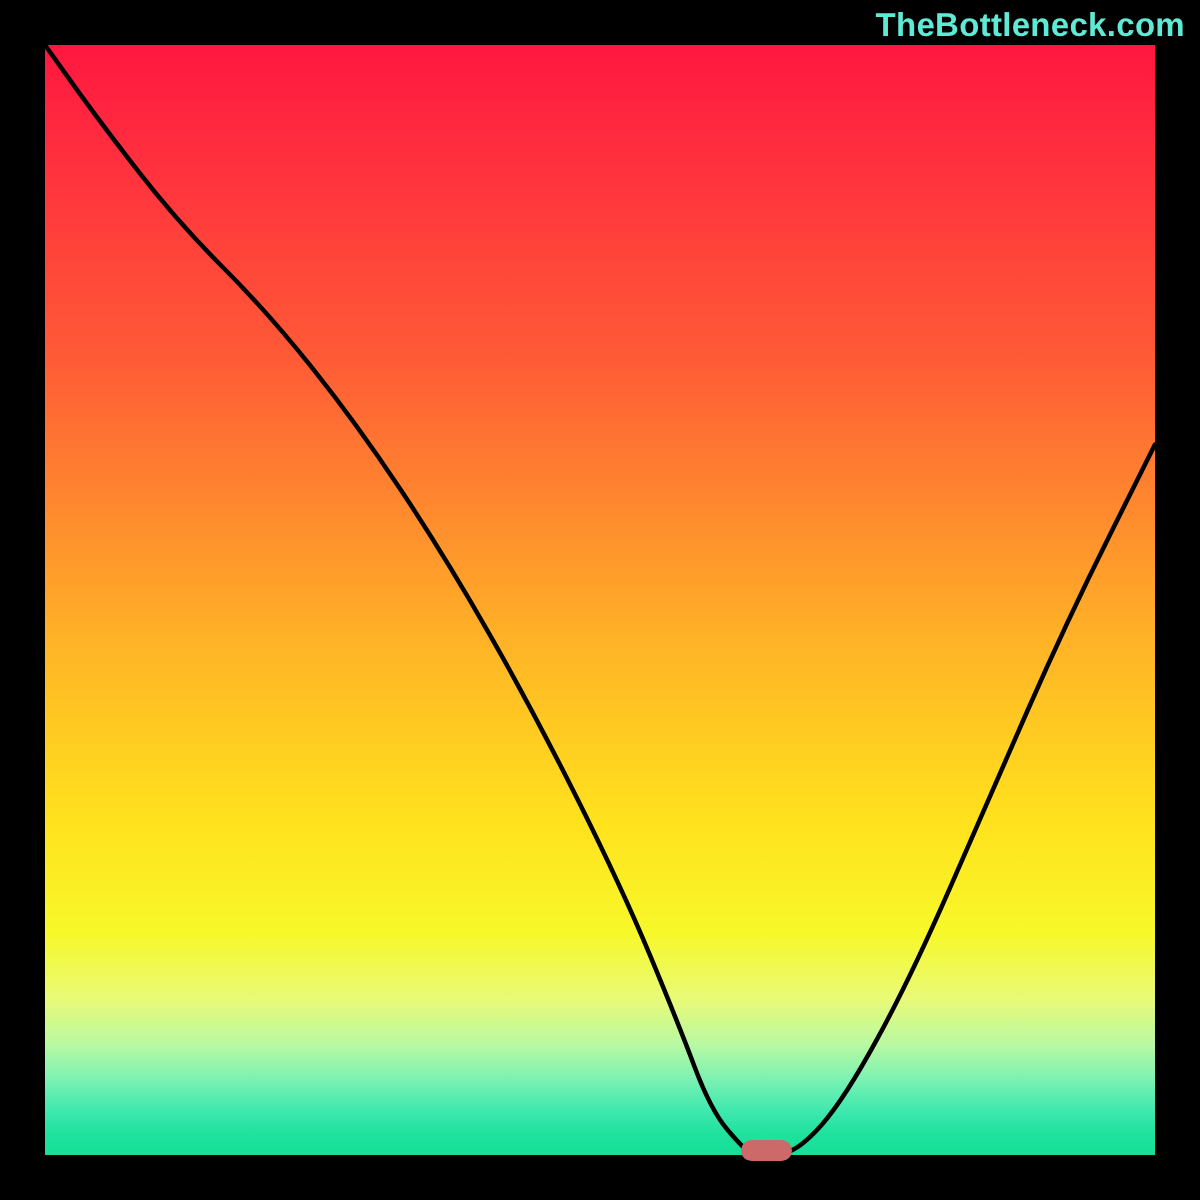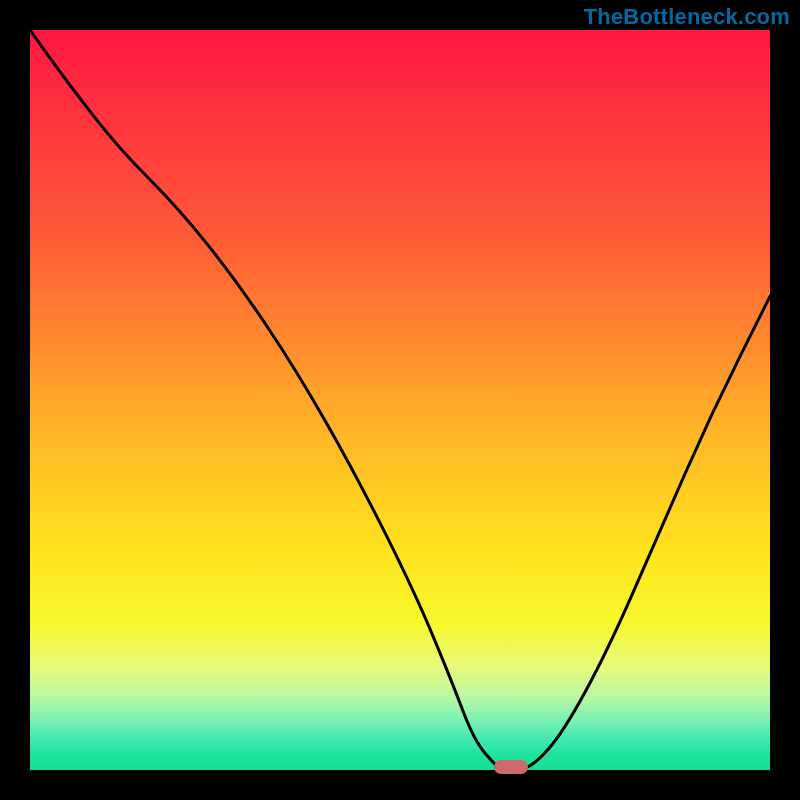--- a/index.html
+++ b/index.html
@@ -37,21 +37,21 @@
       #7ff2b2 93%,
       #3fe8b0 96%,
       #1fe29e 98%,
       #16df97 100%
     );
   }
   .watermark {
     position: absolute;
     top: 4px;
     right: 10px;
-    color: #0369a1;
+    color: #5eead4;
     font-size: 22px;
     font-weight: 600;
     letter-spacing: 0.2px;
     user-select: none;
   }
   svg.curve {
     position: absolute;
     left: 0;
     top: 0;
     width: 740px;

